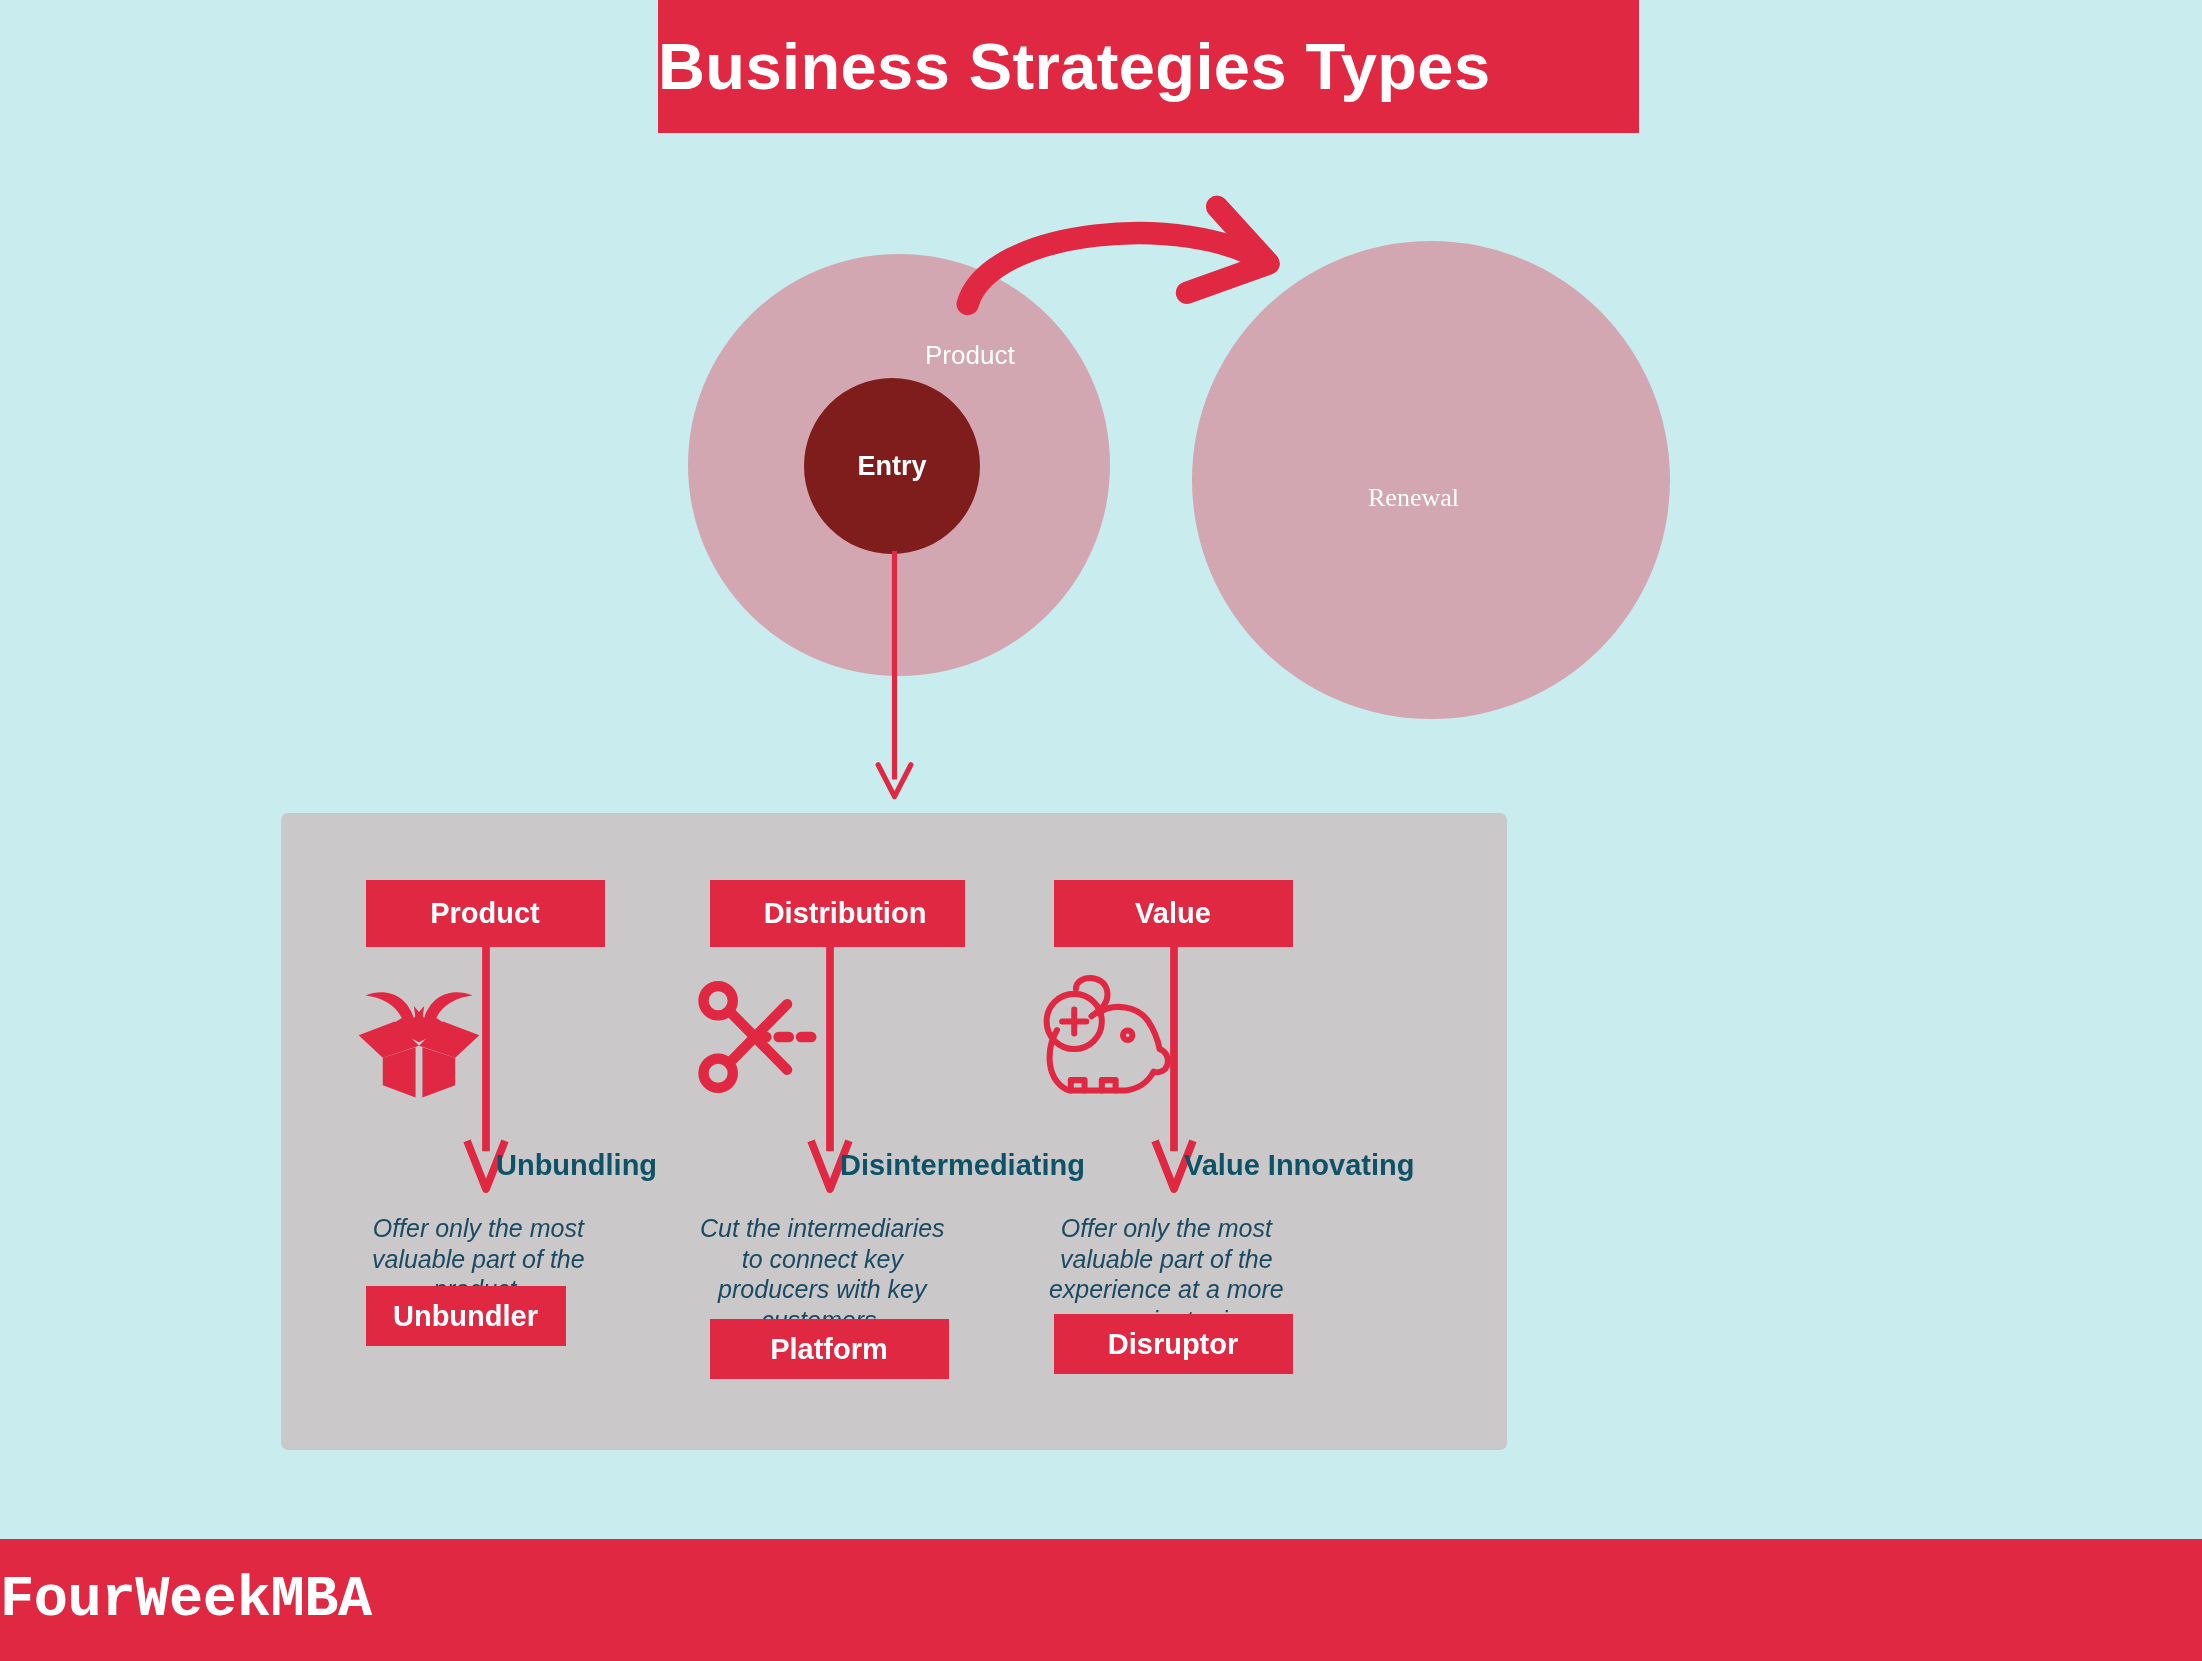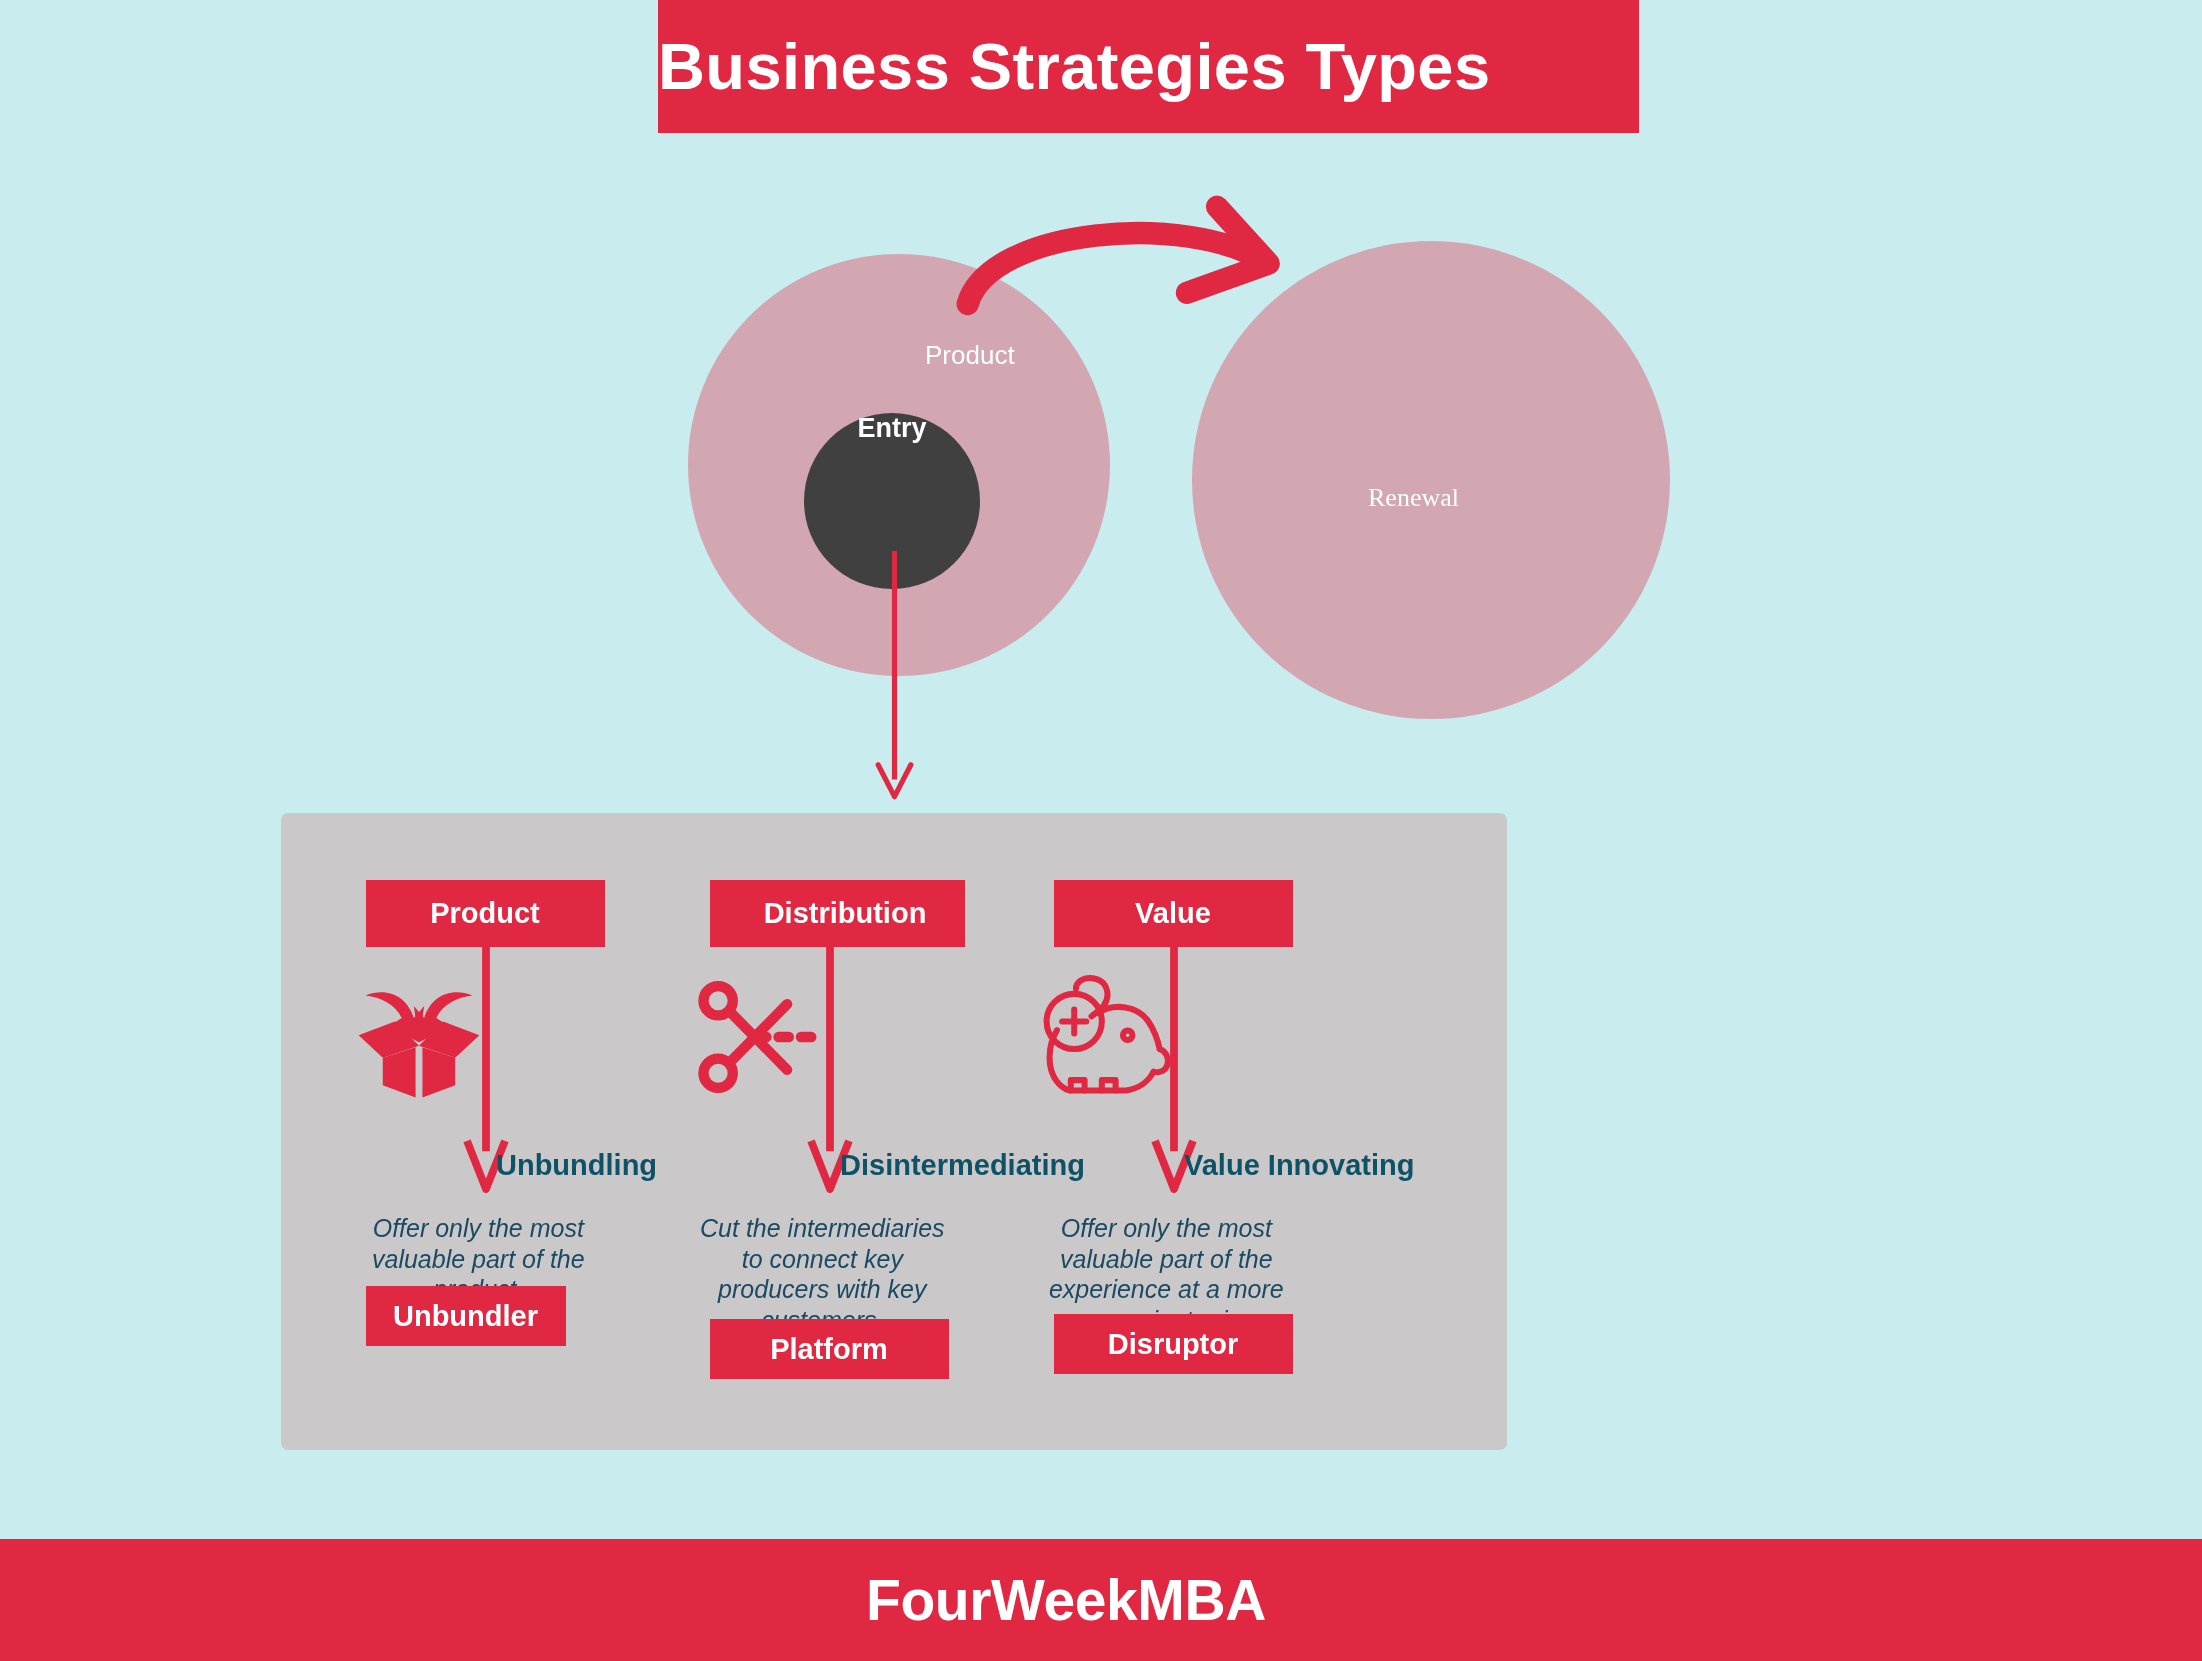--- a/index.html
+++ b/index.html
@@ -73,27 +73,27 @@
     top: 340px;
   }
   #renewal-label {
     left: 1368px;
     top: 483px;
     font-family: Liberation Serif, serif;
   }
   #entry-circle {
     position: absolute;
     left: 804px;
-    top: 413px;
+    top: 378px;
     width: 176px;
     height: 176px;
     border-radius: 50%;
-    background: #404040;
-    display: flex;
-    align-items: flex-start;
+    background: #7f1d1d;
+    display: flex;
+    align-items: center;
     justify-content: center;
   }
   #entry-label {
     color: #ffffff;
     font-size: 27px;
     font-weight: bold;
   }
   #arc-arrow-svg {
     position: absolute;
     left: 929px;
@@ -220,21 +220,22 @@
   
   #footer-bar {
     position: absolute;
     left: 0;
     bottom: 0;
     width: 2203px;
     height: 122px;
     background: #e02843;
     display: flex;
     align-items: center;
-    justify-content: center;
+    justify-content: flex-start;
+    font-family: Liberation Mono, monospace;
   }
   #footer-brand {
     color: #ffffff;
     font-size: 57px;
     font-weight: bold;
     margin-right: 71px;
     letter-spacing: -0.4px;
   }
 </style>
 </head>

